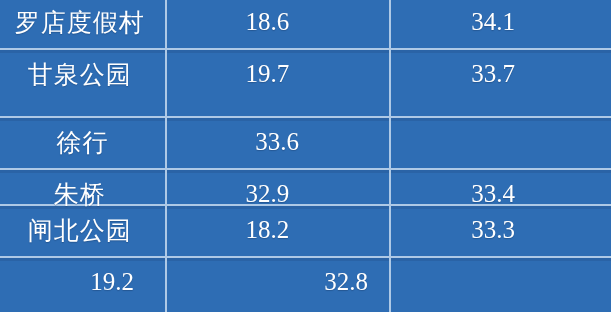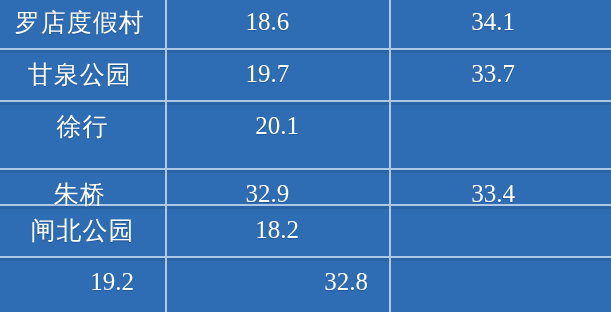--- a/index.html
+++ b/index.html
@@ -110,37 +110,38 @@
     <div class="cell cell-num cell-v2">34.1</div>
   </div>
 
   <div class="trow" style="top:48px;">
     <div class="rowrule"></div>
     <div class="cell cell-name">甘泉公园</div>
     <div class="cell cell-num cell-v1">19.7</div>
     <div class="cell cell-num cell-v2">33.7</div>
   </div>
 
-  <div class="trow" style="top:100px;">
+  <div class="trow" style="top:116px;">
     <div class="rowrule"></div>
     <div class="cell cell-name">徐行</div>
-    <div class="cell cell-num cell-v1">20.1</div>
+    <div class="cell cell-num cell-v1">33.6</div>
   </div>
 
   <div class="trow" style="top:168px;">
     <div class="rowrule"></div>
     <div class="cell cell-name">朱桥</div>
     <div class="cell cell-num cell-v1">32.9</div>
     <div class="cell cell-num cell-v2">33.4</div>
   </div>
 
   <div class="trow" style="top:204px;">
     <div class="rowrule"></div>
     <div class="cell cell-name">闸北公园</div>
     <div class="cell cell-num cell-v1">18.2</div>
+    <div class="cell cell-num cell-v2">33.3</div>
   </div>
 
   <div class="trow" style="top:256px;">
     <div class="rowrule"></div>
     <div class="cell cell-num cell-v1">19.2</div>
     <div class="cell cell-num cell-v2">32.8</div>
   </div>
 
   <div class="vrule v1"></div>
   <div class="vrule v2"></div>

